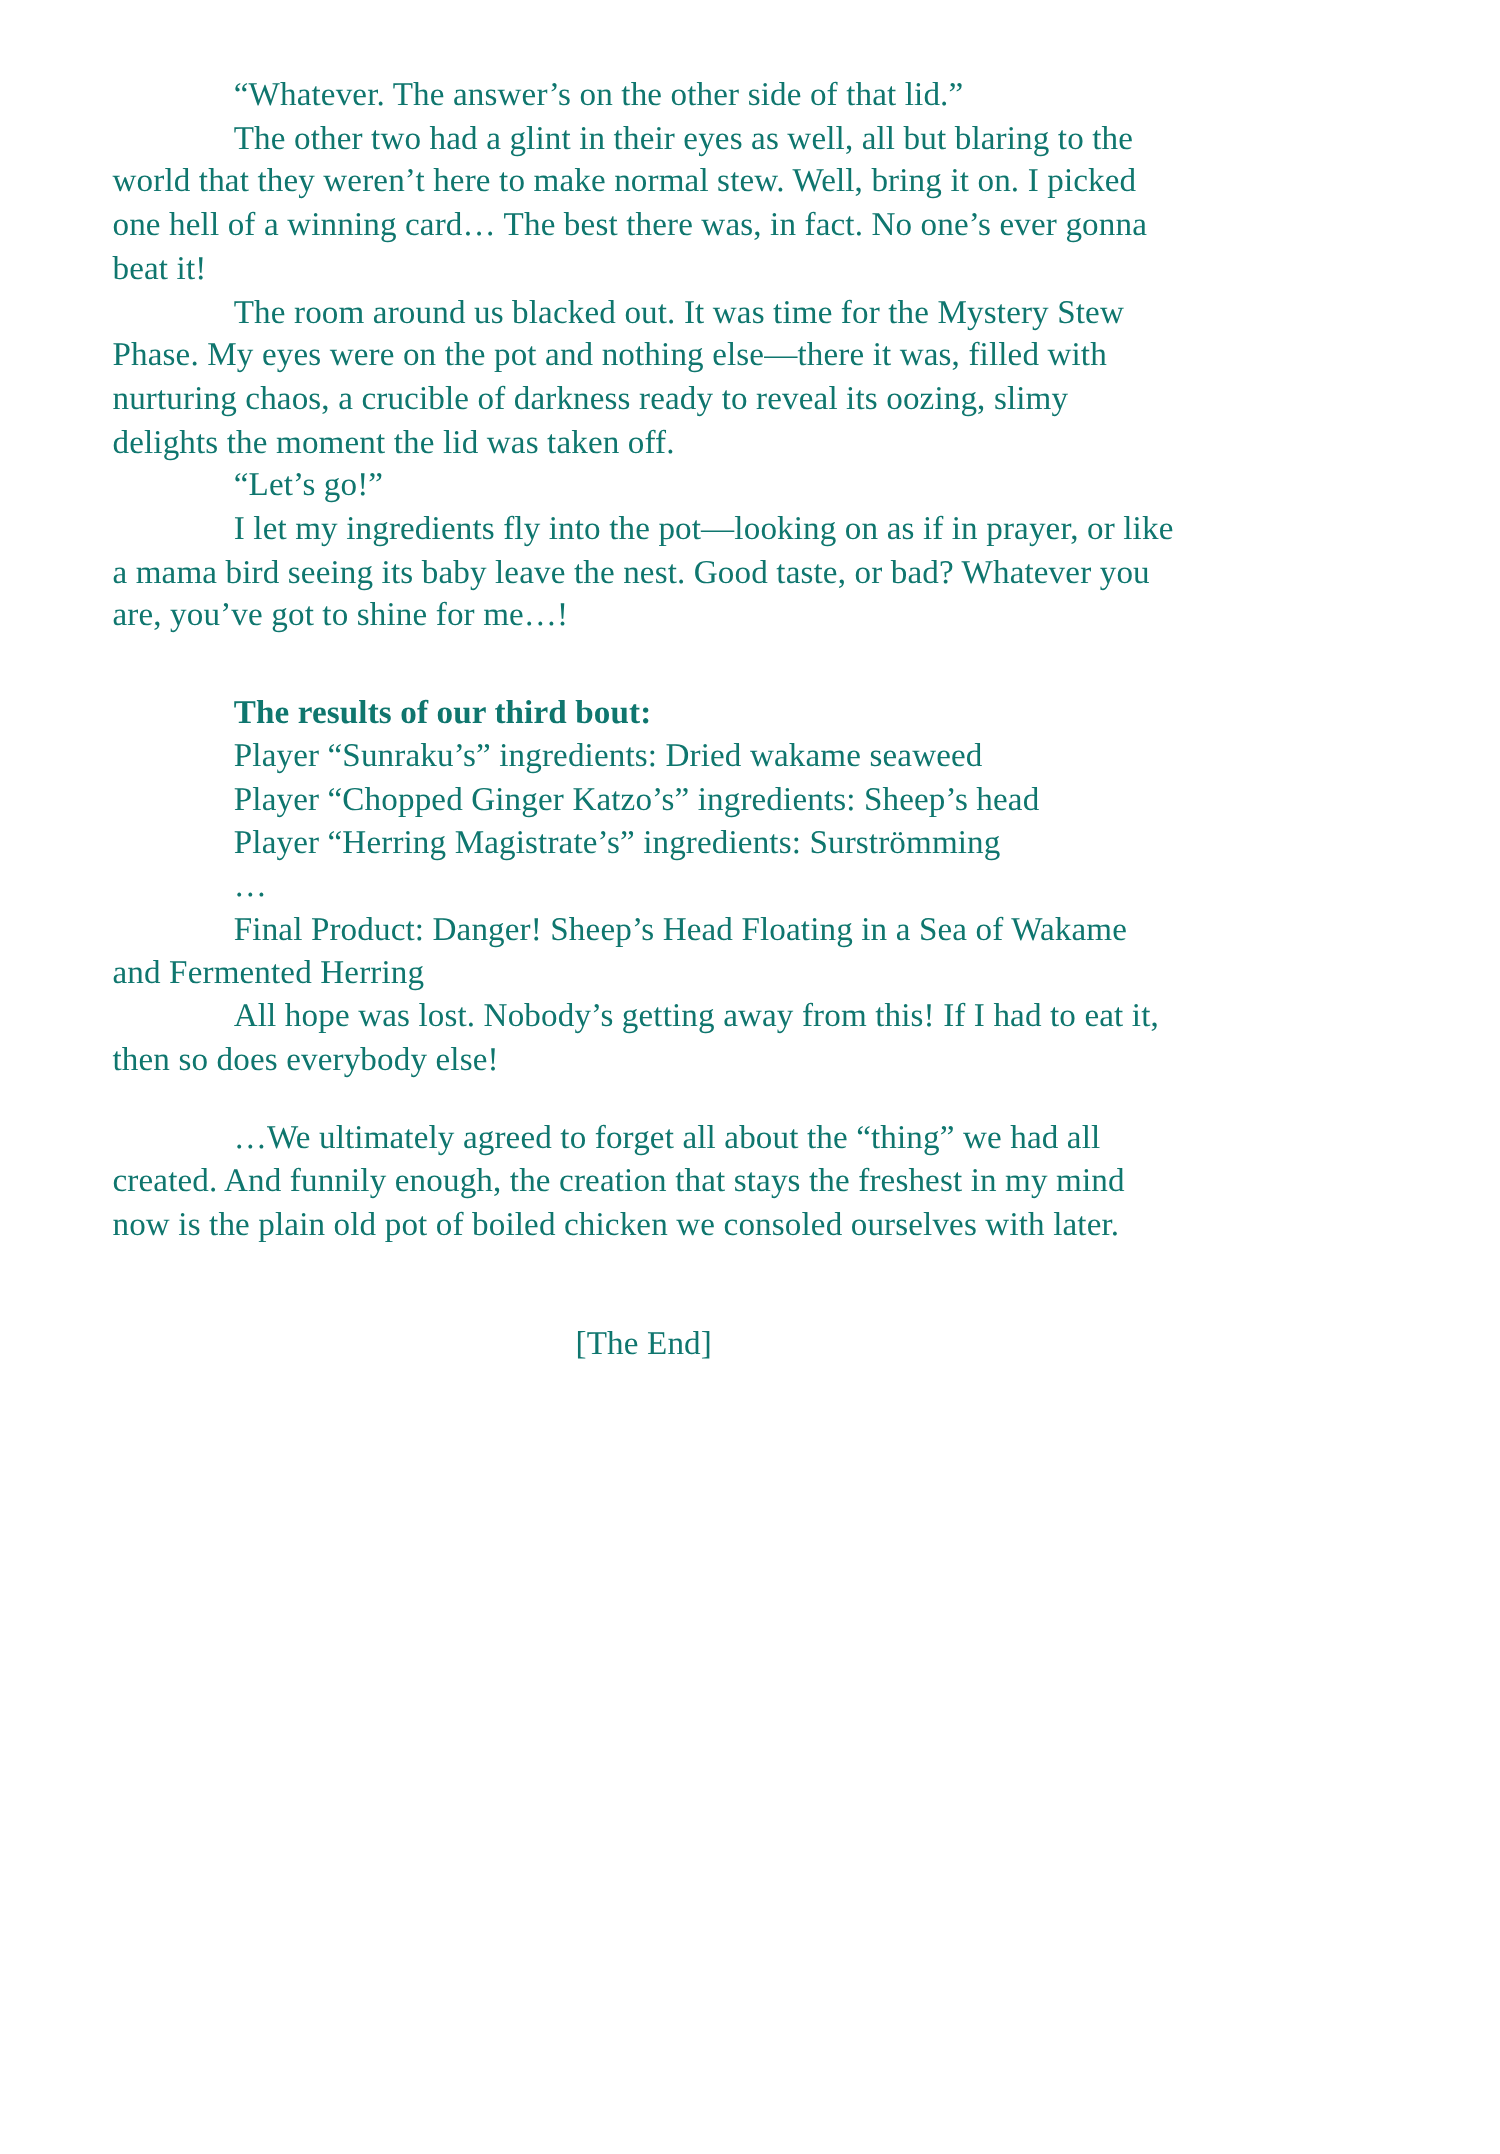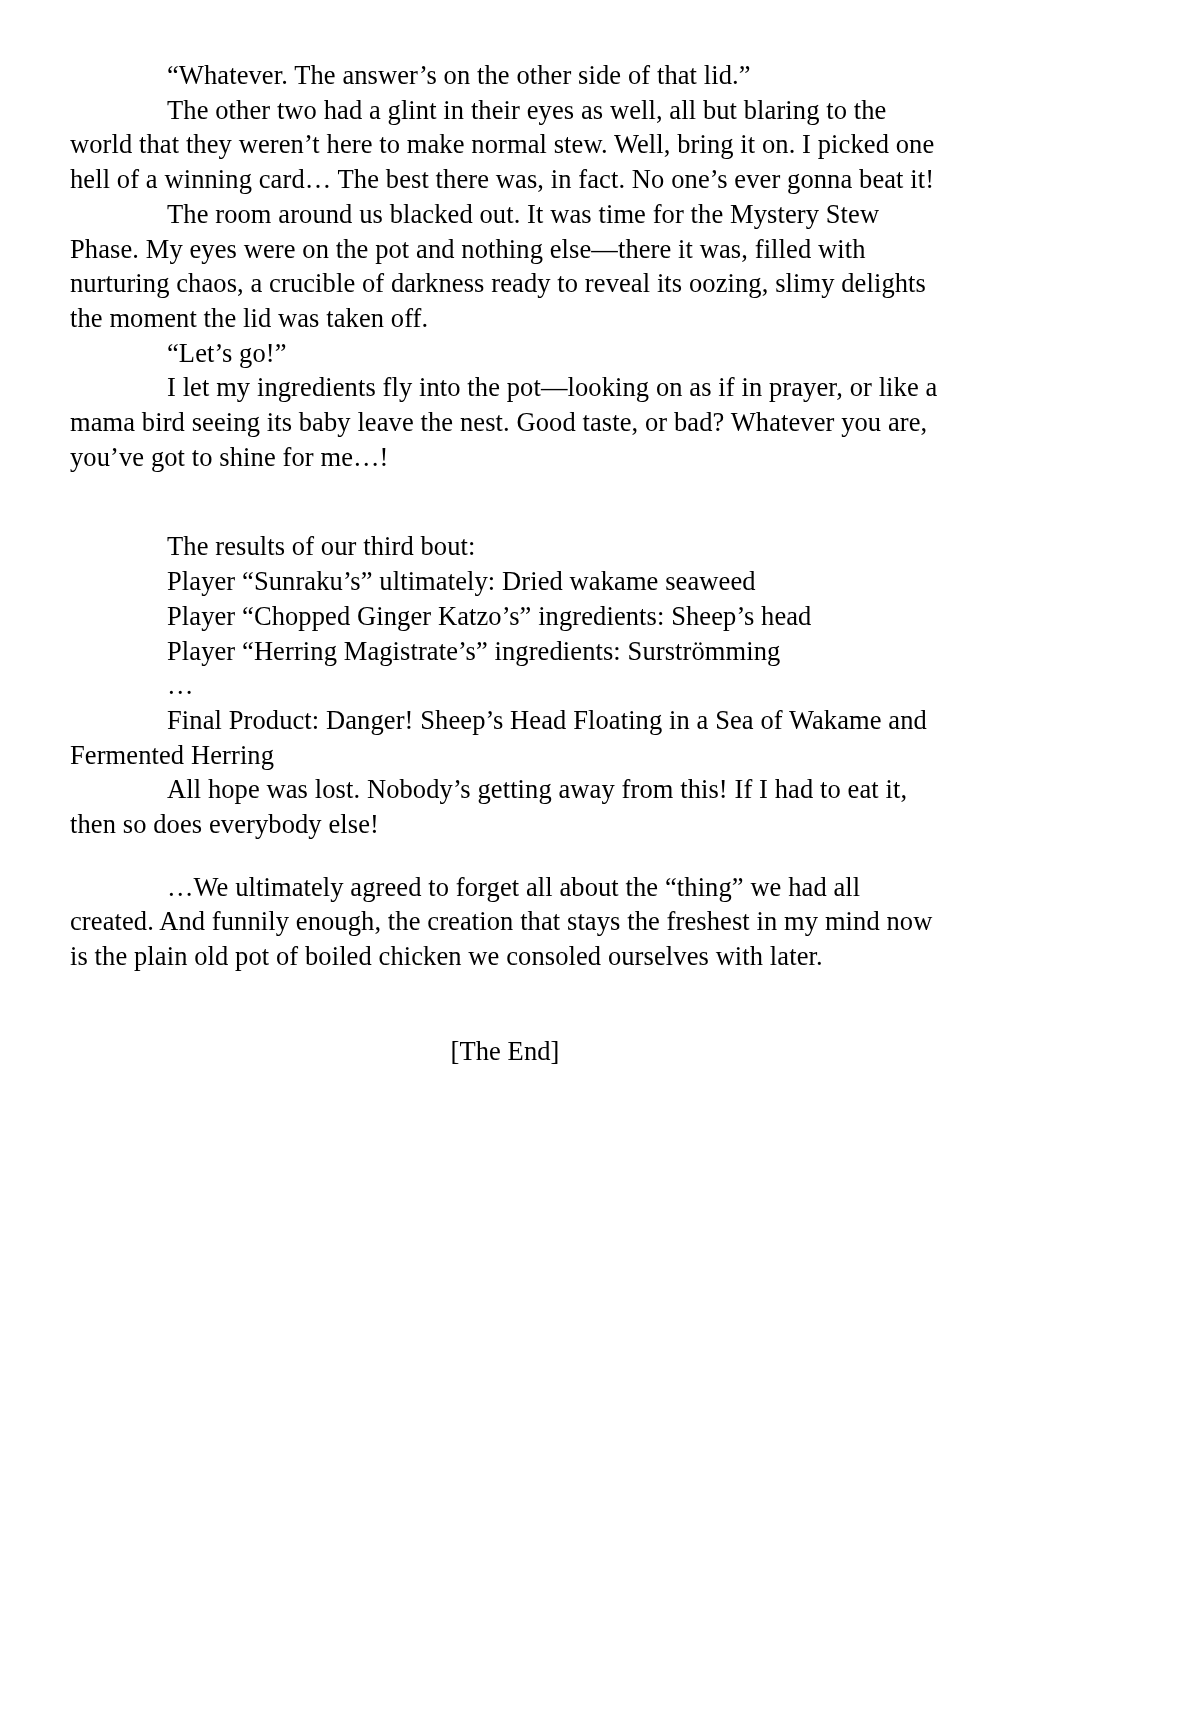--- a/index.html
+++ b/index.html
@@ -10,34 +10,35 @@
   .page {
     position: relative;
     width: 1200px;
     height: 1723px;
     background: #ffffff;
     overflow: hidden;
   }
   .text-block {
     box-sizing: border-box;
     width: 1052px;
-    padding: 58px 112px 0 70px;
+    padding: 58px 112px 0 90px;
     font-family: "Liberation Serif", "DejaVu Serif", serif;
     font-size: 26.5px;
     line-height: 34.7px;
-    color: #000000;
+    color: #0f766e;
     text-align: left;
     letter-spacing: 0.1px;
   }
   .text-block p {
     margin: 0;
     text-indent: 97px;
   }
   .text-block p.gap {
-    margin-top: 55px;
+    margin-top: 43px;
+    font-weight: bold;
   }
   .text-block p.gap-lg {
     margin-top: 28px;
   }
   .em {
     font-style: italic;
   }
   .end-mark {
     text-indent: 0 !important;
     text-align: center;
@@ -50,21 +51,21 @@
 <div class="page">
   <div class="text-block">
 
     <p>“Whatever. The answer’s on the other side of that lid.”</p>
     <p>The other two had a glint in their eyes as well, all but blaring to the world that they weren’t here to make normal stew. Well, bring it on. I picked one hell of a winning card… The best there was, in fact. No one’s ever gonna beat it!</p>
     <p>The room around us blacked out. It was time for the Mystery Stew Phase. My eyes were on the pot and nothing else—there it was, filled with nurturing chaos, a crucible of darkness ready to reveal its oozing, slimy delights the moment the lid was taken off.</p>
     <p>“Let’s go!”</p>
     <p>I let my ingredients fly into the pot—looking on as if in prayer, or like a mama bird seeing its baby leave the nest. Good taste, or bad? Whatever you are, you’ve got to shine for me…!</p>
 
     <p class="gap">The results of our third bout:</p>
-    <p>Player “Sunraku’s” ultimately: Dried wakame seaweed</p>
+    <p>Player “Sunraku’s” ingredients: Dried wakame seaweed</p>
     <p>Player “Chopped Ginger Katzo’s” ingredients: Sheep’s head</p>
     <p>Player “Herring Magistrate’s” ingredients: Surströmming</p>
     <p>…</p>
     <p>Final Product: Danger! Sheep’s Head Floating in a Sea of Wakame and Fermented Herring</p>
 
     <p>All hope was lost. Nobody’s getting away from this! If I had to eat it, then so does everybody else!</p>
 
     <p class="gap-lg">…We ultimately agreed to forget all about the “thing” we had all created. And funnily enough, the creation that stays the freshest in my mind now is the plain old pot of boiled chicken we consoled ourselves with later.</p>
 
     <p class="end-mark">[The End]</p>

